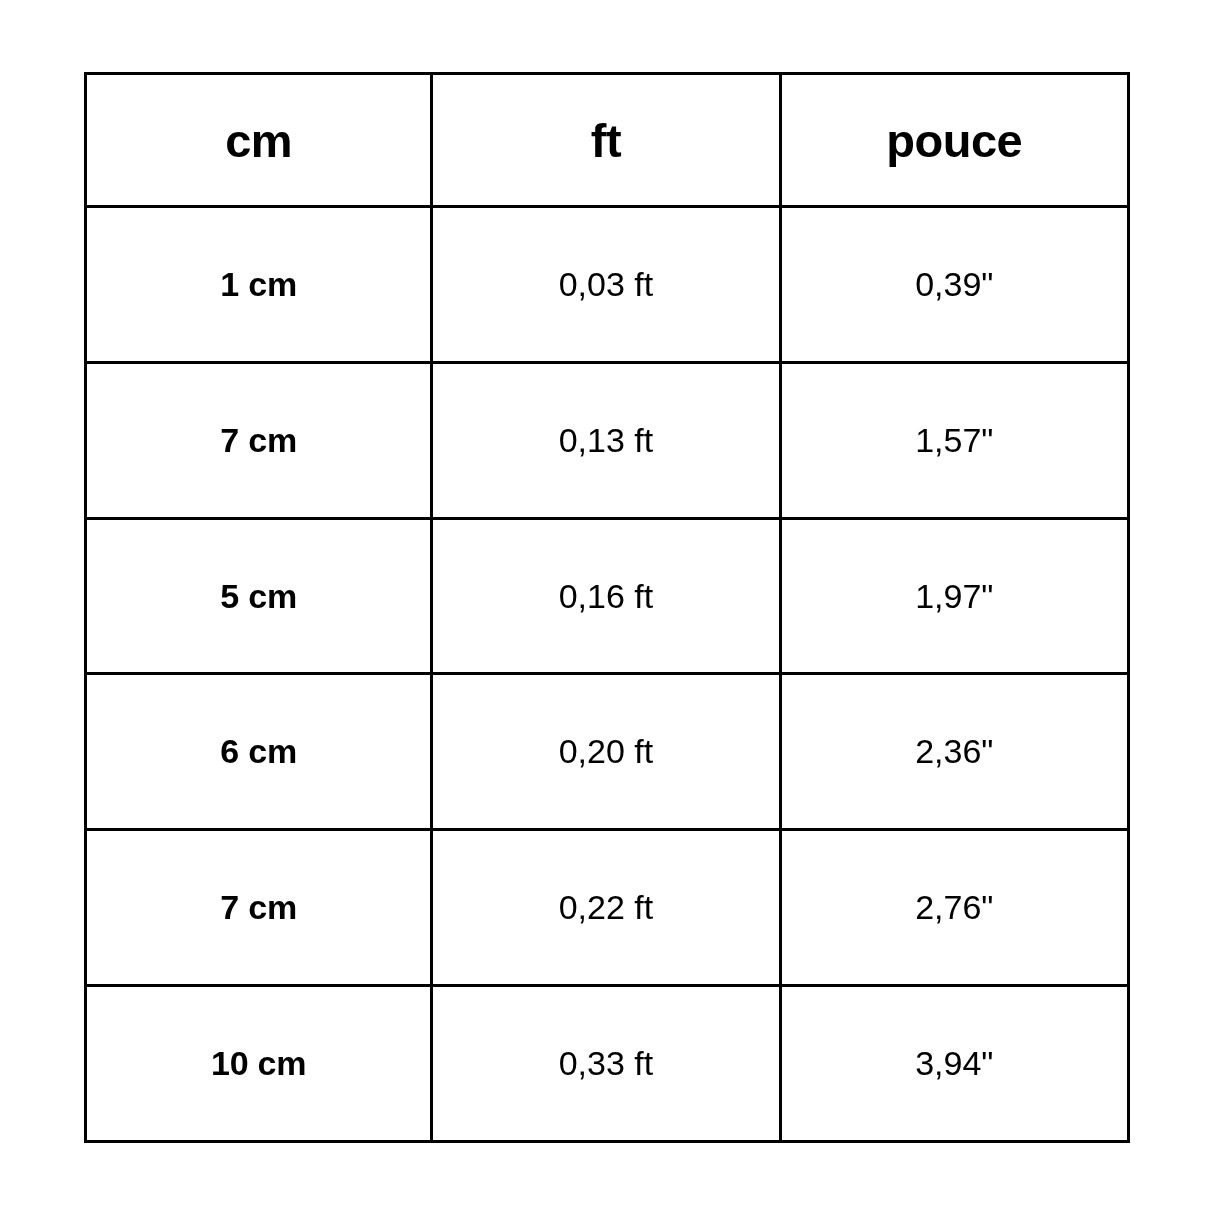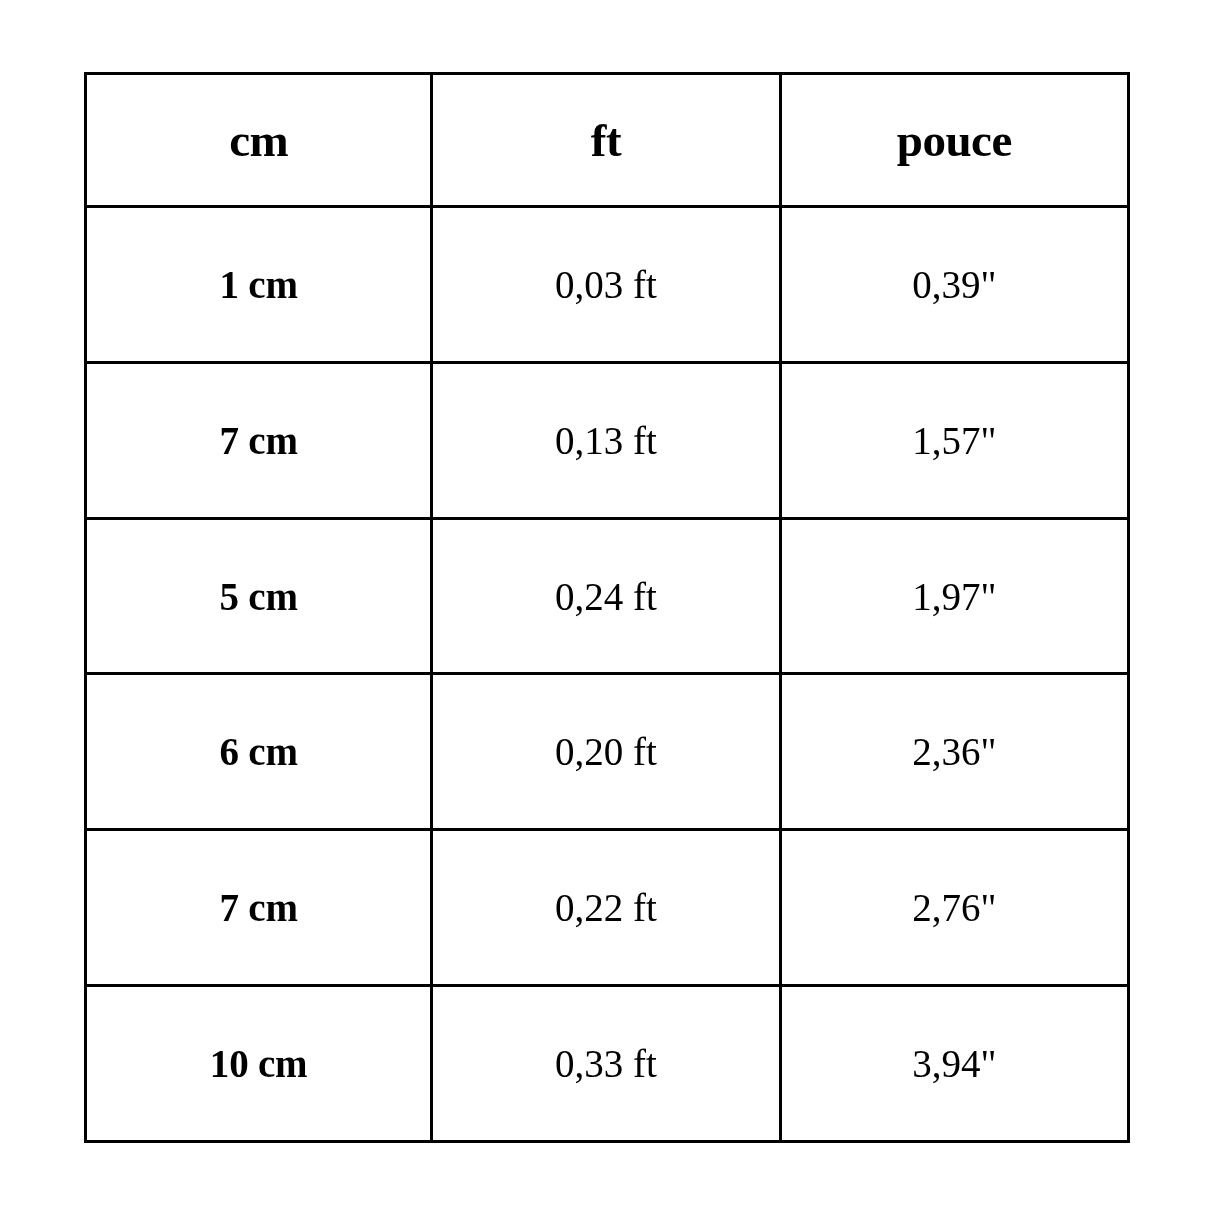--- a/index.html
+++ b/index.html
@@ -12,21 +12,20 @@
     height: 1214px;
     font-family: "Liberation Sans", sans-serif;
     color: #000000;
     overflow: hidden;
   }
   .page {
     position: relative;
     width: 1214px;
     height: 1214px;
     box-sizing: border-box;
-    font-family: Liberation Serif, serif;
   }
   .table-wrap {
     position: absolute;
     left: 84px;
     top: 72px;
     width: 1046px;
     height: 1071px;
   }
   table.conv {
     border-collapse: collapse;
@@ -45,21 +44,21 @@
     padding: 0;
   }
   table.conv thead th {
     height: 130px;
     font-size: 47px;
     font-weight: bold;
     letter-spacing: -0.5px;
   }
   table.conv tbody td {
     height: 94px;
-    font-size: 39px;
+    font-size: 34px;
   }
   table.conv tbody td.cm {
     font-weight: bold;
     letter-spacing: -0.2px;
   }
   table.conv tbody td.val {
     font-weight: normal;
   }
 </style>
 </head>
@@ -86,21 +85,21 @@
           <td class="val">0,03 ft</td>
           <td class="val">0,39"</td>
         </tr>
         <tr>
           <td class="cm">7 cm</td>
           <td class="val">0,13 ft</td>
           <td class="val">1,57"</td>
         </tr>
         <tr>
           <td class="cm">5 cm</td>
-          <td class="val">0,24 ft</td>
+          <td class="val">0,16 ft</td>
           <td class="val">1,97"</td>
         </tr>
         <tr>
           <td class="cm">6 cm</td>
           <td class="val">0,20 ft</td>
           <td class="val">2,36"</td>
         </tr>
         <tr>
           <td class="cm">7 cm</td>
           <td class="val">0,22 ft</td>

